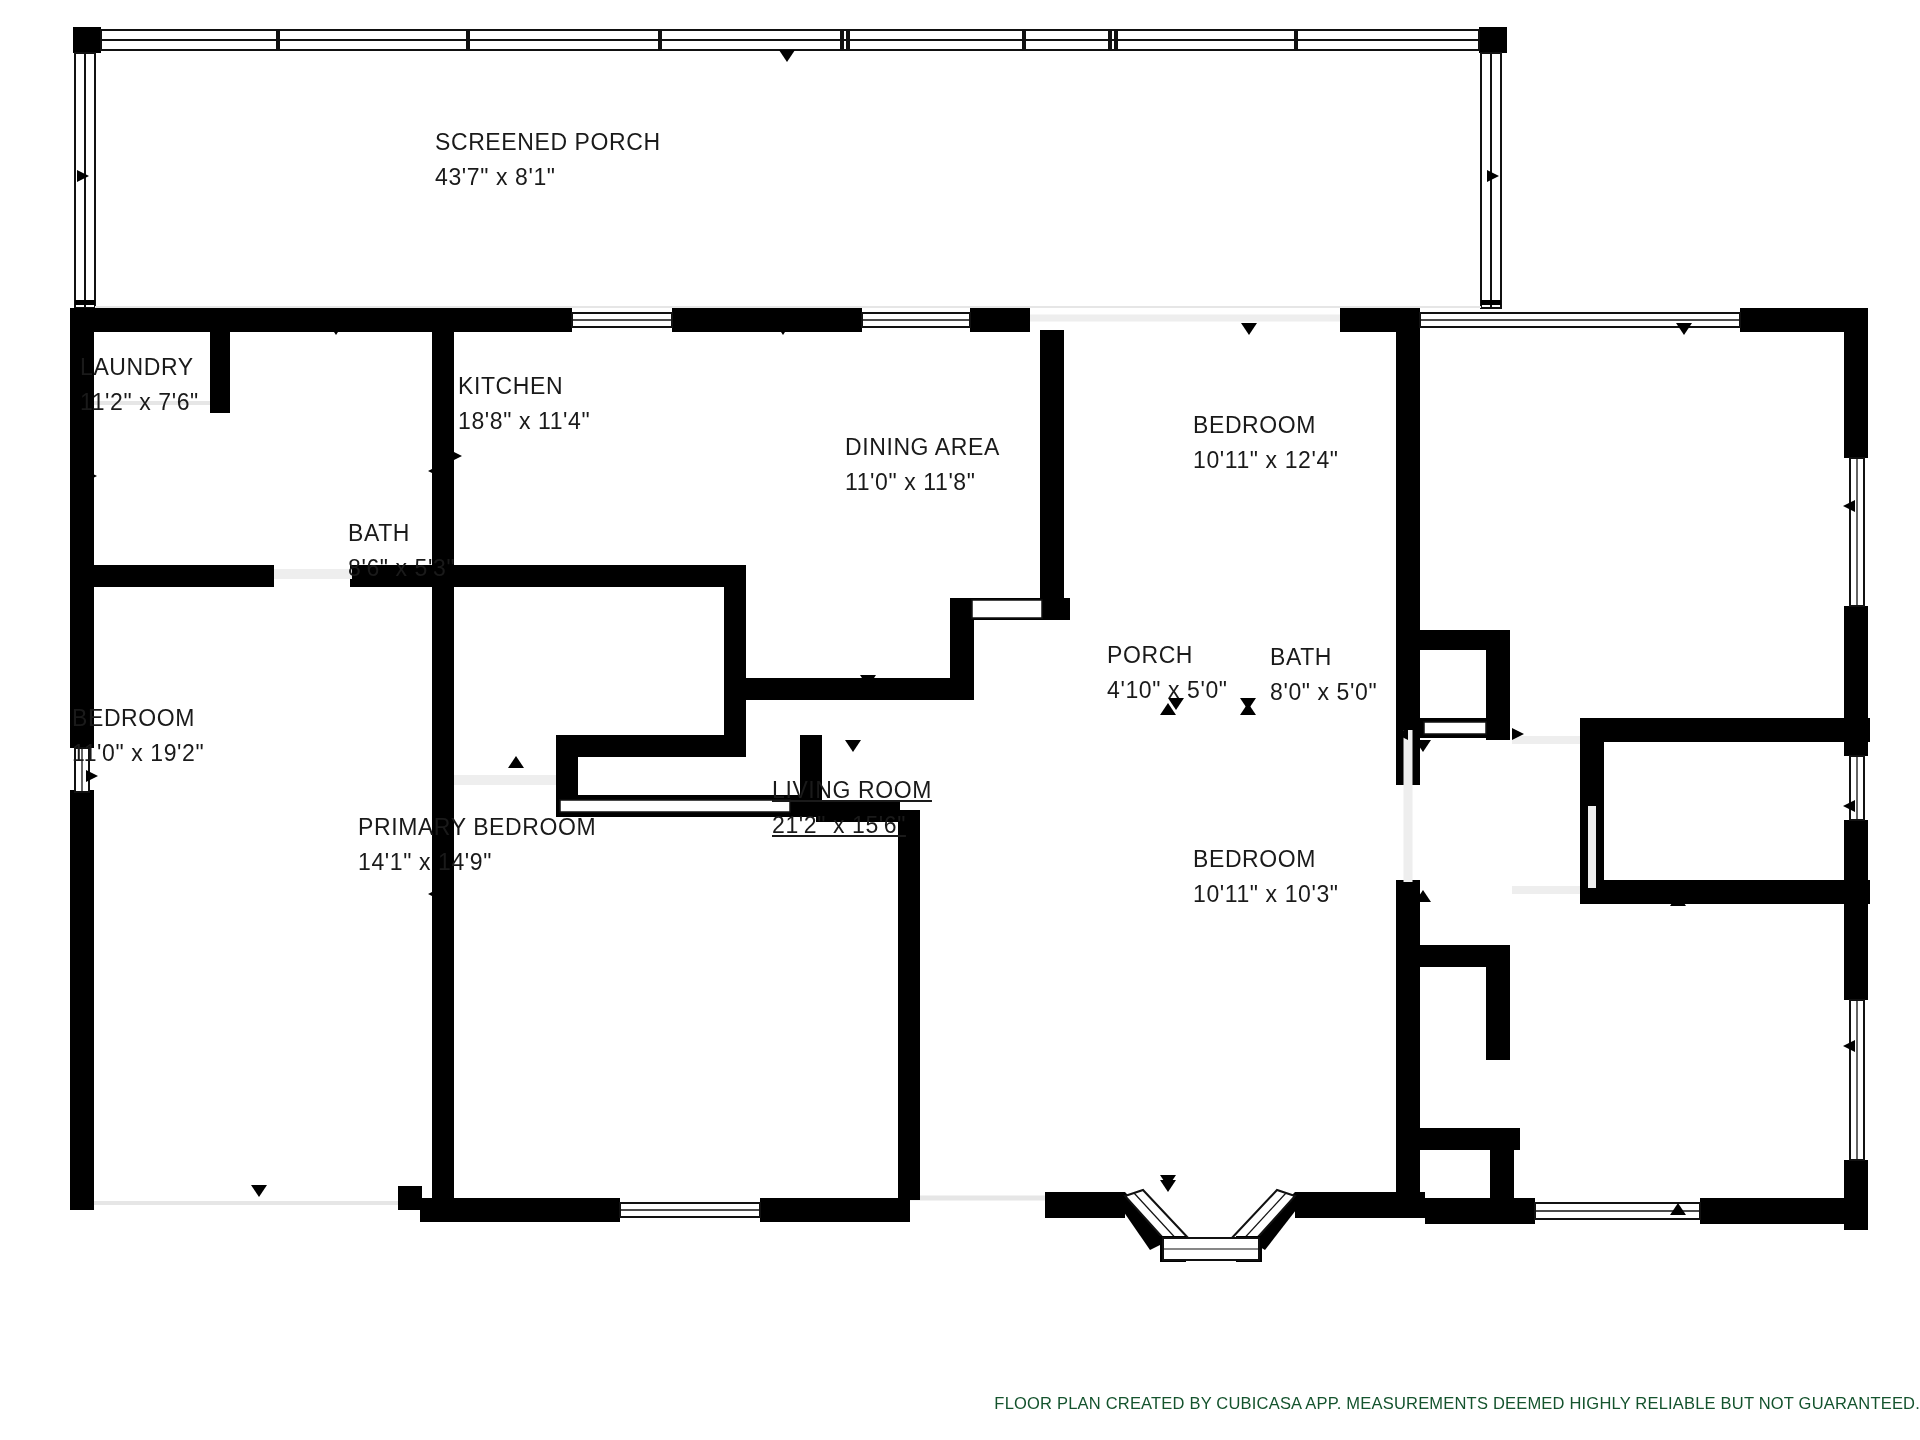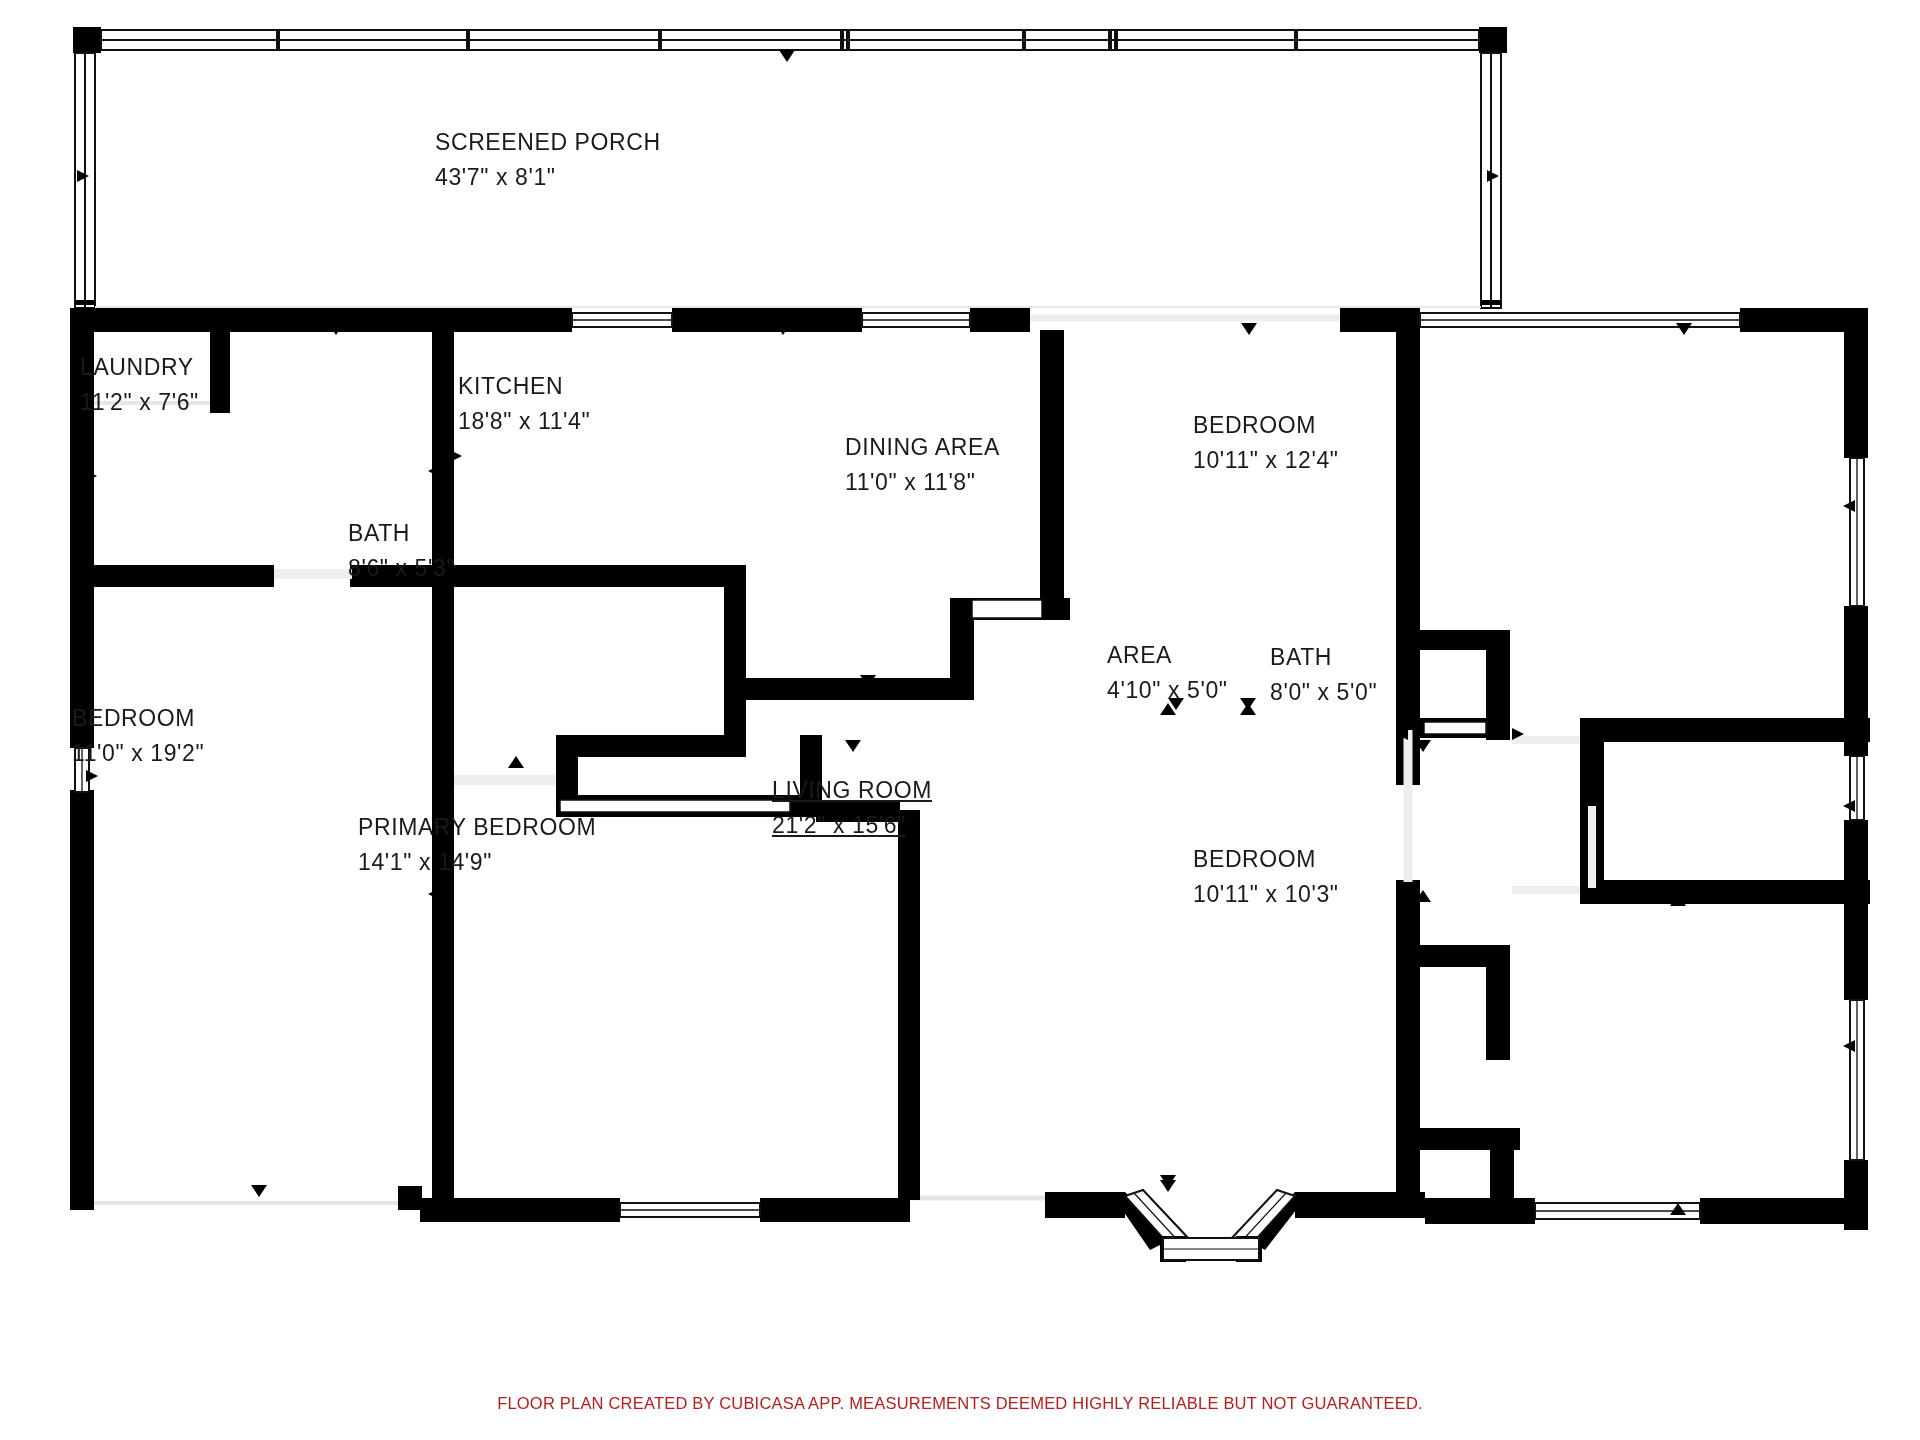--- a/index.html
+++ b/index.html
@@ -5,22 +5,22 @@
   html,body{margin:0;padding:0;background:#ffffff;}
   body{width:1920px;height:1440px;overflow:hidden;
        font-family:"Liberation Sans", sans-serif;}
   #plan{position:relative;width:1920px;height:1440px;background:#fff;}
   svg#floor{position:absolute;left:0;top:0;width:1920px;height:1440px;}
   .room-label{position:absolute;text-align:left;color:#1a1a1a;
               font-family:"Liberation Sans", sans-serif;
               letter-spacing:.6px;line-height:1.22;pointer-events:none;}
   .room-label .nm{display:block;font-size:23px;font-weight:400;}
   .room-label .dm{display:block;font-size:23px;font-weight:400;margin-top:7px;}
-  .footer{position:absolute;left:0;right:0;bottom:27px;text-align:center;
-          color:#b91c1c;font-size:16.5px;letter-spacing:.2px;
+  .footer{position:absolute;left:0;right:0;bottom:27px;text-align:right;
+          color:#14532d;font-size:16.5px;letter-spacing:.2px;
           font-family:"Liberation Sans", sans-serif;}
 </style>
 </head>
 <body>
 
 <div id="plan">
 
   <svg id="floor" viewBox="0 0 1920 1440">
     <g fill="#000">
 
@@ -275,21 +275,21 @@
     <span class="nm">BEDROOM</span>
     <span class="dm">10'11" x 12'4"</span>
   </div>
 
   <div class="room-label" style="left:478px;top:519px;transform:translate(-50%,0);width:260px;">
     <span class="nm">BATH</span>
     <span class="dm">8'6" x 5'3"</span>
   </div>
 
   <div class="room-label" style="left:1222px;top:641px;transform:translate(-50%,0);width:230px;">
-    <span class="nm">AREA</span>
+    <span class="nm">PORCH</span>
     <span class="dm">4'10" x 5'0"</span>
   </div>
 
   <div class="room-label" style="left:1385px;top:643px;transform:translate(-50%,0);width:230px;">
     <span class="nm">BATH</span>
     <span class="dm">8'0" x 5'0"</span>
   </div>
 
   <div class="room-label" style="left:222px;top:704px;transform:translate(-50%,0);width:300px;">
     <span class="nm">BEDROOM</span>

